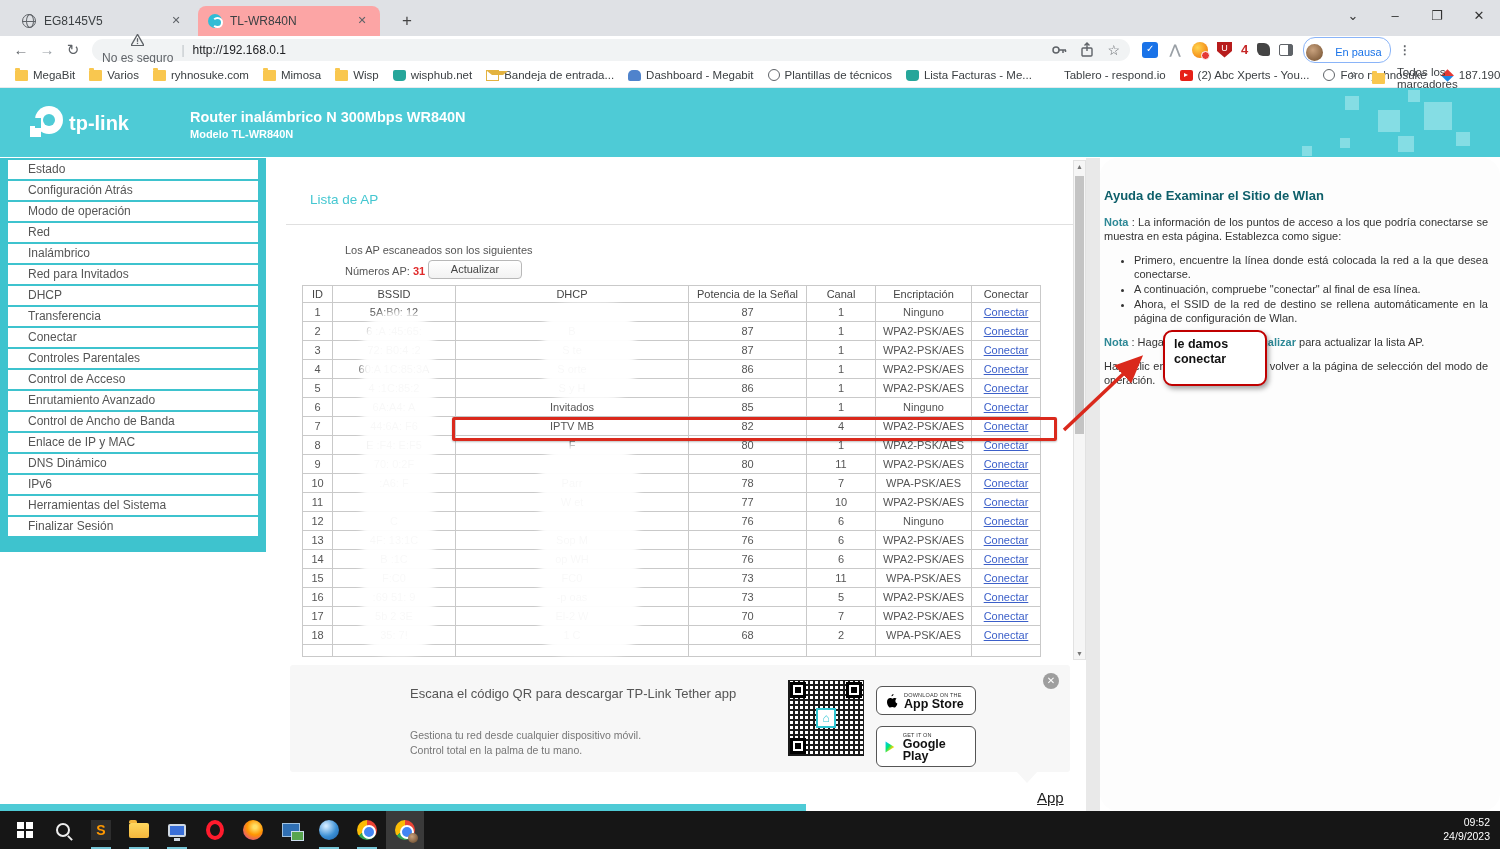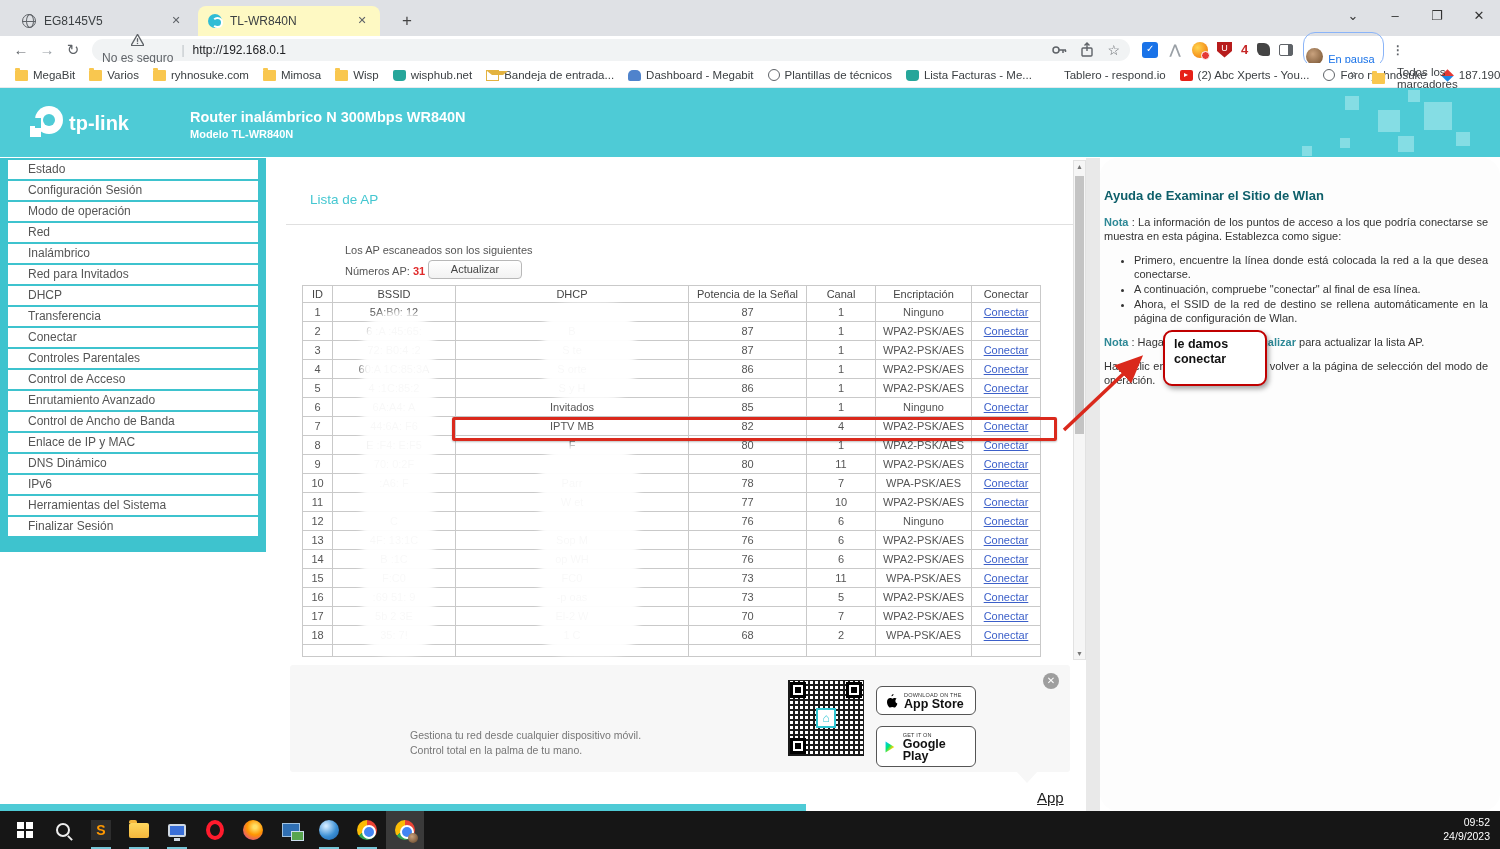--- a/index.html
+++ b/index.html
@@ -4,21 +4,21 @@
 <style>
   * { box-sizing: border-box; margin: 0; padding: 0; }
   html,body { width:1500px; height:849px; overflow:hidden; font-family:"Liberation Sans",sans-serif; background:#fff; }
   body { position:relative; }
   .abs { position:absolute; }
 
   
   .tabstrip { position:absolute; left:0; top:0; width:1500px; height:36px; background:#dfe1e5; }
   .tab { position:absolute; top:6px; height:30px; display:flex; align-items:center; padding:0 10px; width:182px; font-size:12px; color:#3c4043; border-radius:8px 8px 0 0; cursor:default; }
   .tab.inactive { left:12px; }
-  .tab.active { left:198px; background:#fef9c3; }
+  .tab.active { left:198px; background:#fca5a5; }
   .tab .favicon { width:14px; height:14px; margin-right:8px; flex:0 0 auto; }
   .tab .tlabel { flex:1; white-space:nowrap; overflow:hidden; }
   .tab .tclose { width:16px; height:16px; line-height:15px; text-align:center; border-radius:50%; color:#5f6368; font-size:11px; }
   .globe { width:14px; height:14px; border:1.5px solid #5f6368; border-radius:50%; position:relative; }
   .globe::before { content:""; position:absolute; left:50%; top:-1px; bottom:-1px; width:6px; margin-left:-3px; border:1px solid #5f6368; border-radius:50%; }
   .globe::after { content:""; position:absolute; top:50%; left:-1px; right:-1px; border-top:1px solid #5f6368; }
   .tp-fav { width:15px; height:15px; border-radius:50%; background:#30bcd5; position:relative; }
   .tp-fav::after { content:""; position:absolute; left:4px; top:3px; width:7px; height:7px; border:2px solid #fff; border-radius:50%; border-left-color:transparent; }
   .newtab { position:absolute; left:394px; top:8px; width:26px; height:26px; text-align:center; line-height:25px; font-size:17px; color:#444; border-radius:50%; }
   .winctl { position:absolute; top:0; right:0; height:34px; display:flex; }
@@ -37,21 +37,21 @@
   .ic-blue-sq { background:#1a73e8; border-radius:3px; position:relative; }
   .ic-blue-sq::after{ content:"✓"; color:#fff; font-size:10px; position:absolute; left:4px; top:1px;}
   .ic-grayA { color:#9aa0a6; font-weight:bold; font-size:13px; line-height:16px; text-align:center; }
   .ic-color { background:radial-gradient(circle at 35% 35%, #ffd54f, #ef6c00); border-radius:50%; position:relative; }
   .ic-color::after { content:""; position:absolute; right:-2px; bottom:-2px; width:7px; height:7px; background:#e53935; border-radius:50%; border:1px solid #fff; }
   .ic-shield { width:15px; height:16px; background:#b71c1c; clip-path:polygon(0 0,100% 0,100% 60%,50% 100%,0 60%); color:#fff; font-size:9px; text-align:center; line-height:13px; }
   .ic-four { color:#c62828; font-weight:bold; font-size:13px; }
   .ic-pin { width:13px; height:13px; background:#444; border-radius:2px 6px 2px 6px; transform:rotate(0deg); }
   .ic-panel { width:14px; height:12px; border:1.5px solid #5f6368; border-radius:2px; position:relative; }
   .ic-panel::after { content:""; position:absolute; right:0; top:0; bottom:0; width:4px; background:#5f6368; }
-  .profile-pill { display:flex; align-items:flex-end; gap:5px; border:1.5px solid #8ab4f8; border-radius:12px; padding:15px 8px 1px 2px; margin-left:10px; }
+  .profile-pill { display:flex; align-items:center; gap:12px; border:1.5px solid #8ab4f8; border-radius:12px; padding:6px 8px 1px 2px; margin-left:10px; }
   .avatar { width:17px; height:17px; border-radius:50%; background:radial-gradient(circle at 40% 35%, #c9a27e, #6e4b2a); }
   .profile-pill b { color:#1a73e8; font-size:11px; font-weight:normal; }
   .dots { margin:0 10px 0 8px; color:#5f6368; font-weight:bold; letter-spacing:0; font-size:12px; width:6px; }
 
   .bookmarks { position:absolute; left:0; top:63px; width:1500px; height:25px; background:#fff; border-bottom:1px solid #e8eaed; display:flex; align-items:center; padding:0 8px; font-size:11.5px; color:#3c4043; }
   .bm { display:flex; align-items:center; gap:5px; padding:2px 7px; white-space:nowrap; }
   .bmicon { width:13px; height:11px; display:inline-block; flex:0 0 auto; }
   .ic-folder { background:#f9c74f; border-radius:1px; position:relative; }
   .ic-folder::before { content:""; position:absolute; top:-2px; left:0; width:5px; height:2px; background:#f9c74f; border-radius:1px 1px 0 0; }
   .ic-cup { background:#26a69a; border-radius:2px 2px 4px 4px; }
@@ -314,21 +314,21 @@
   <div class="deco" style="left:1456px;top:44px;width:14px;height:14px"></div>
   <div class="deco" style="left:1398px;top:48px;width:16px;height:16px"></div>
   <div class="deco" style="left:1340px;top:50px;width:10px;height:10px"></div>
   <div class="deco" style="left:1302px;top:58px;width:10px;height:10px"></div>
 </div>
 
 <div class="sidebar">
 
     <div class="side-item">Estado</div>
 
-    <div class="side-item">Configuración Sesión</div>
+    <div class="side-item">Configuración Atrás</div>
 
     <div class="side-item">Modo de operación</div>
 
     <div class="side-item">Red</div>
 
     <div class="side-item">Inalámbrico</div>
 
     <div class="side-item">Red para Invitados</div>
 
     <div class="side-item">DHCP</div>
@@ -586,20 +586,21 @@
   </div>
 
   <div class="vscroll">
     <span class="varrow" style="top:2px">▲</span>
     <div class="vthumb"></div>
     <span class="varrow" style="bottom:2px">▼</span>
   </div>
 
   <div class="qr-card">
     <div class="qr-close">✕</div>
+    <div class="qr-head">Escana el código QR para descargar TP-Link Tether app</div>
     <div class="qr-sub" style="top:64px">Gestiona tu red desde cualquier dispositivo móvil.</div>
     <div class="qr-sub" style="top:79px">Control total en la palma de tu mano.</div>
     <div class="qr-code">
       <div class="qr-mark" style="left:2px;top:2px"></div>
       <div class="qr-mark" style="right:2px;top:2px"></div>
       <div class="qr-mark" style="left:2px;bottom:2px"></div>
       <div class="qr-center">⌂</div>
     </div>
     <div class="store-badge" style="top:21px">
       <svg width="14" height="16" viewBox="0 0 14 16">

